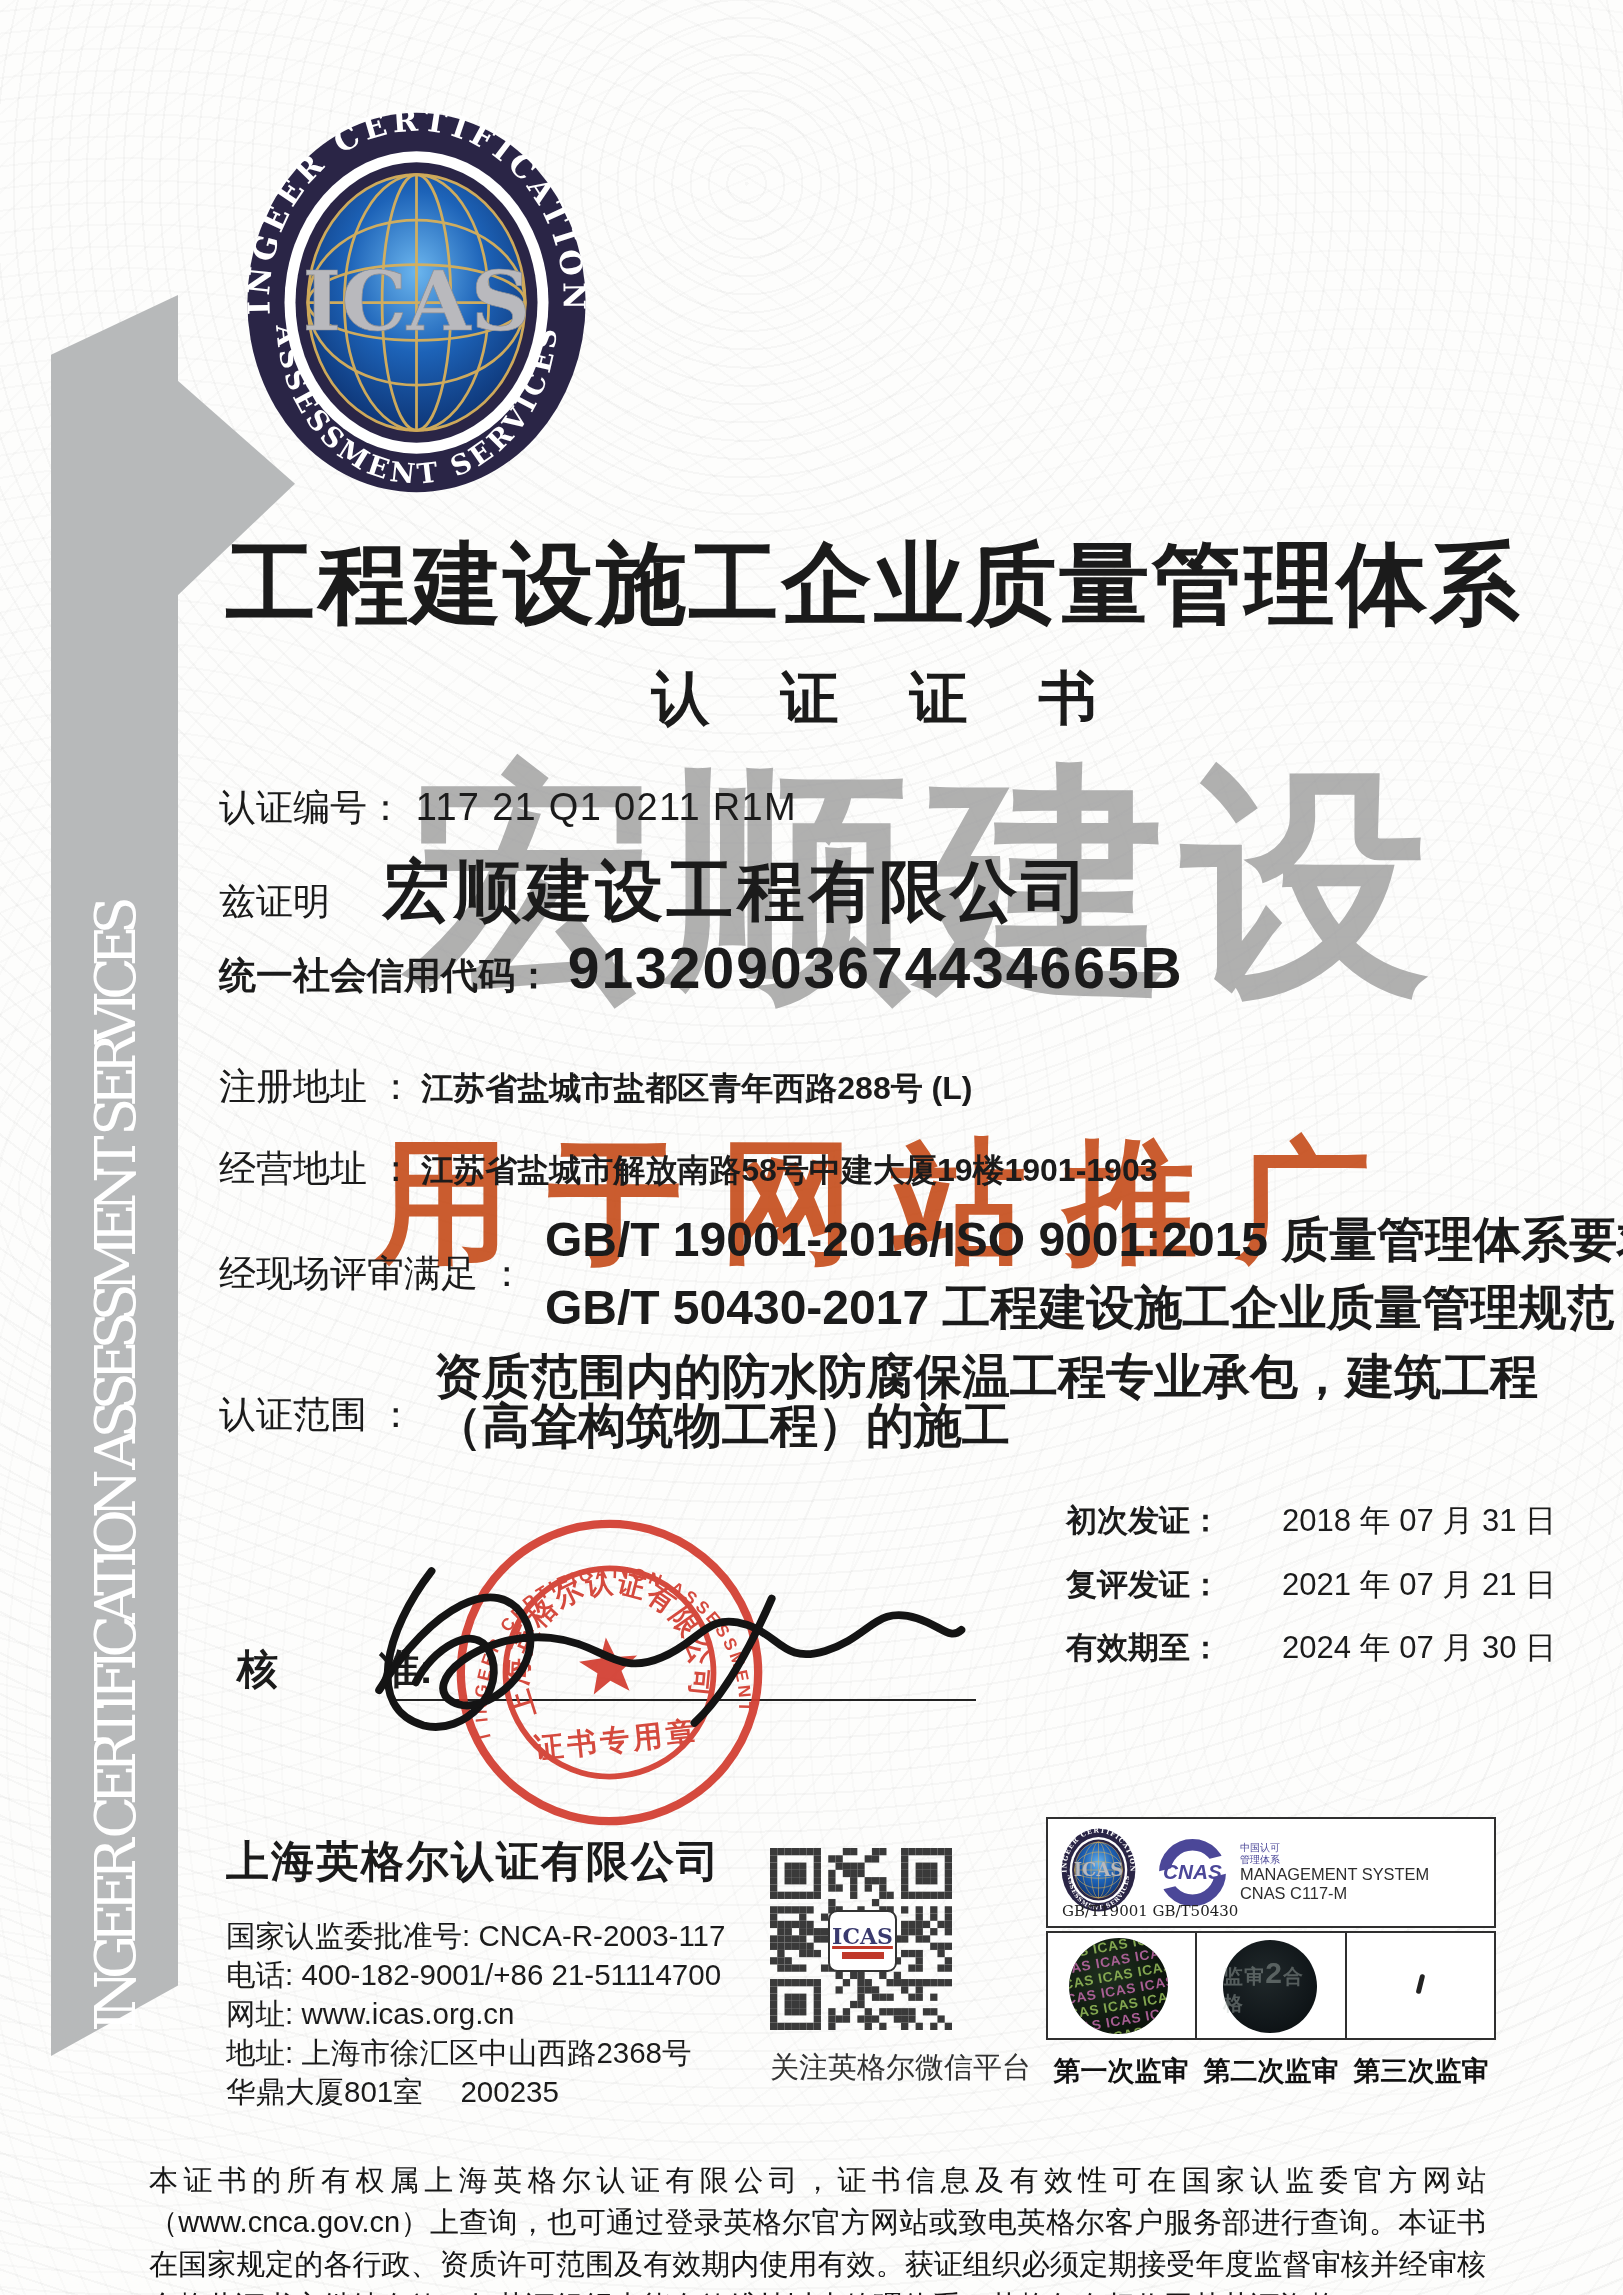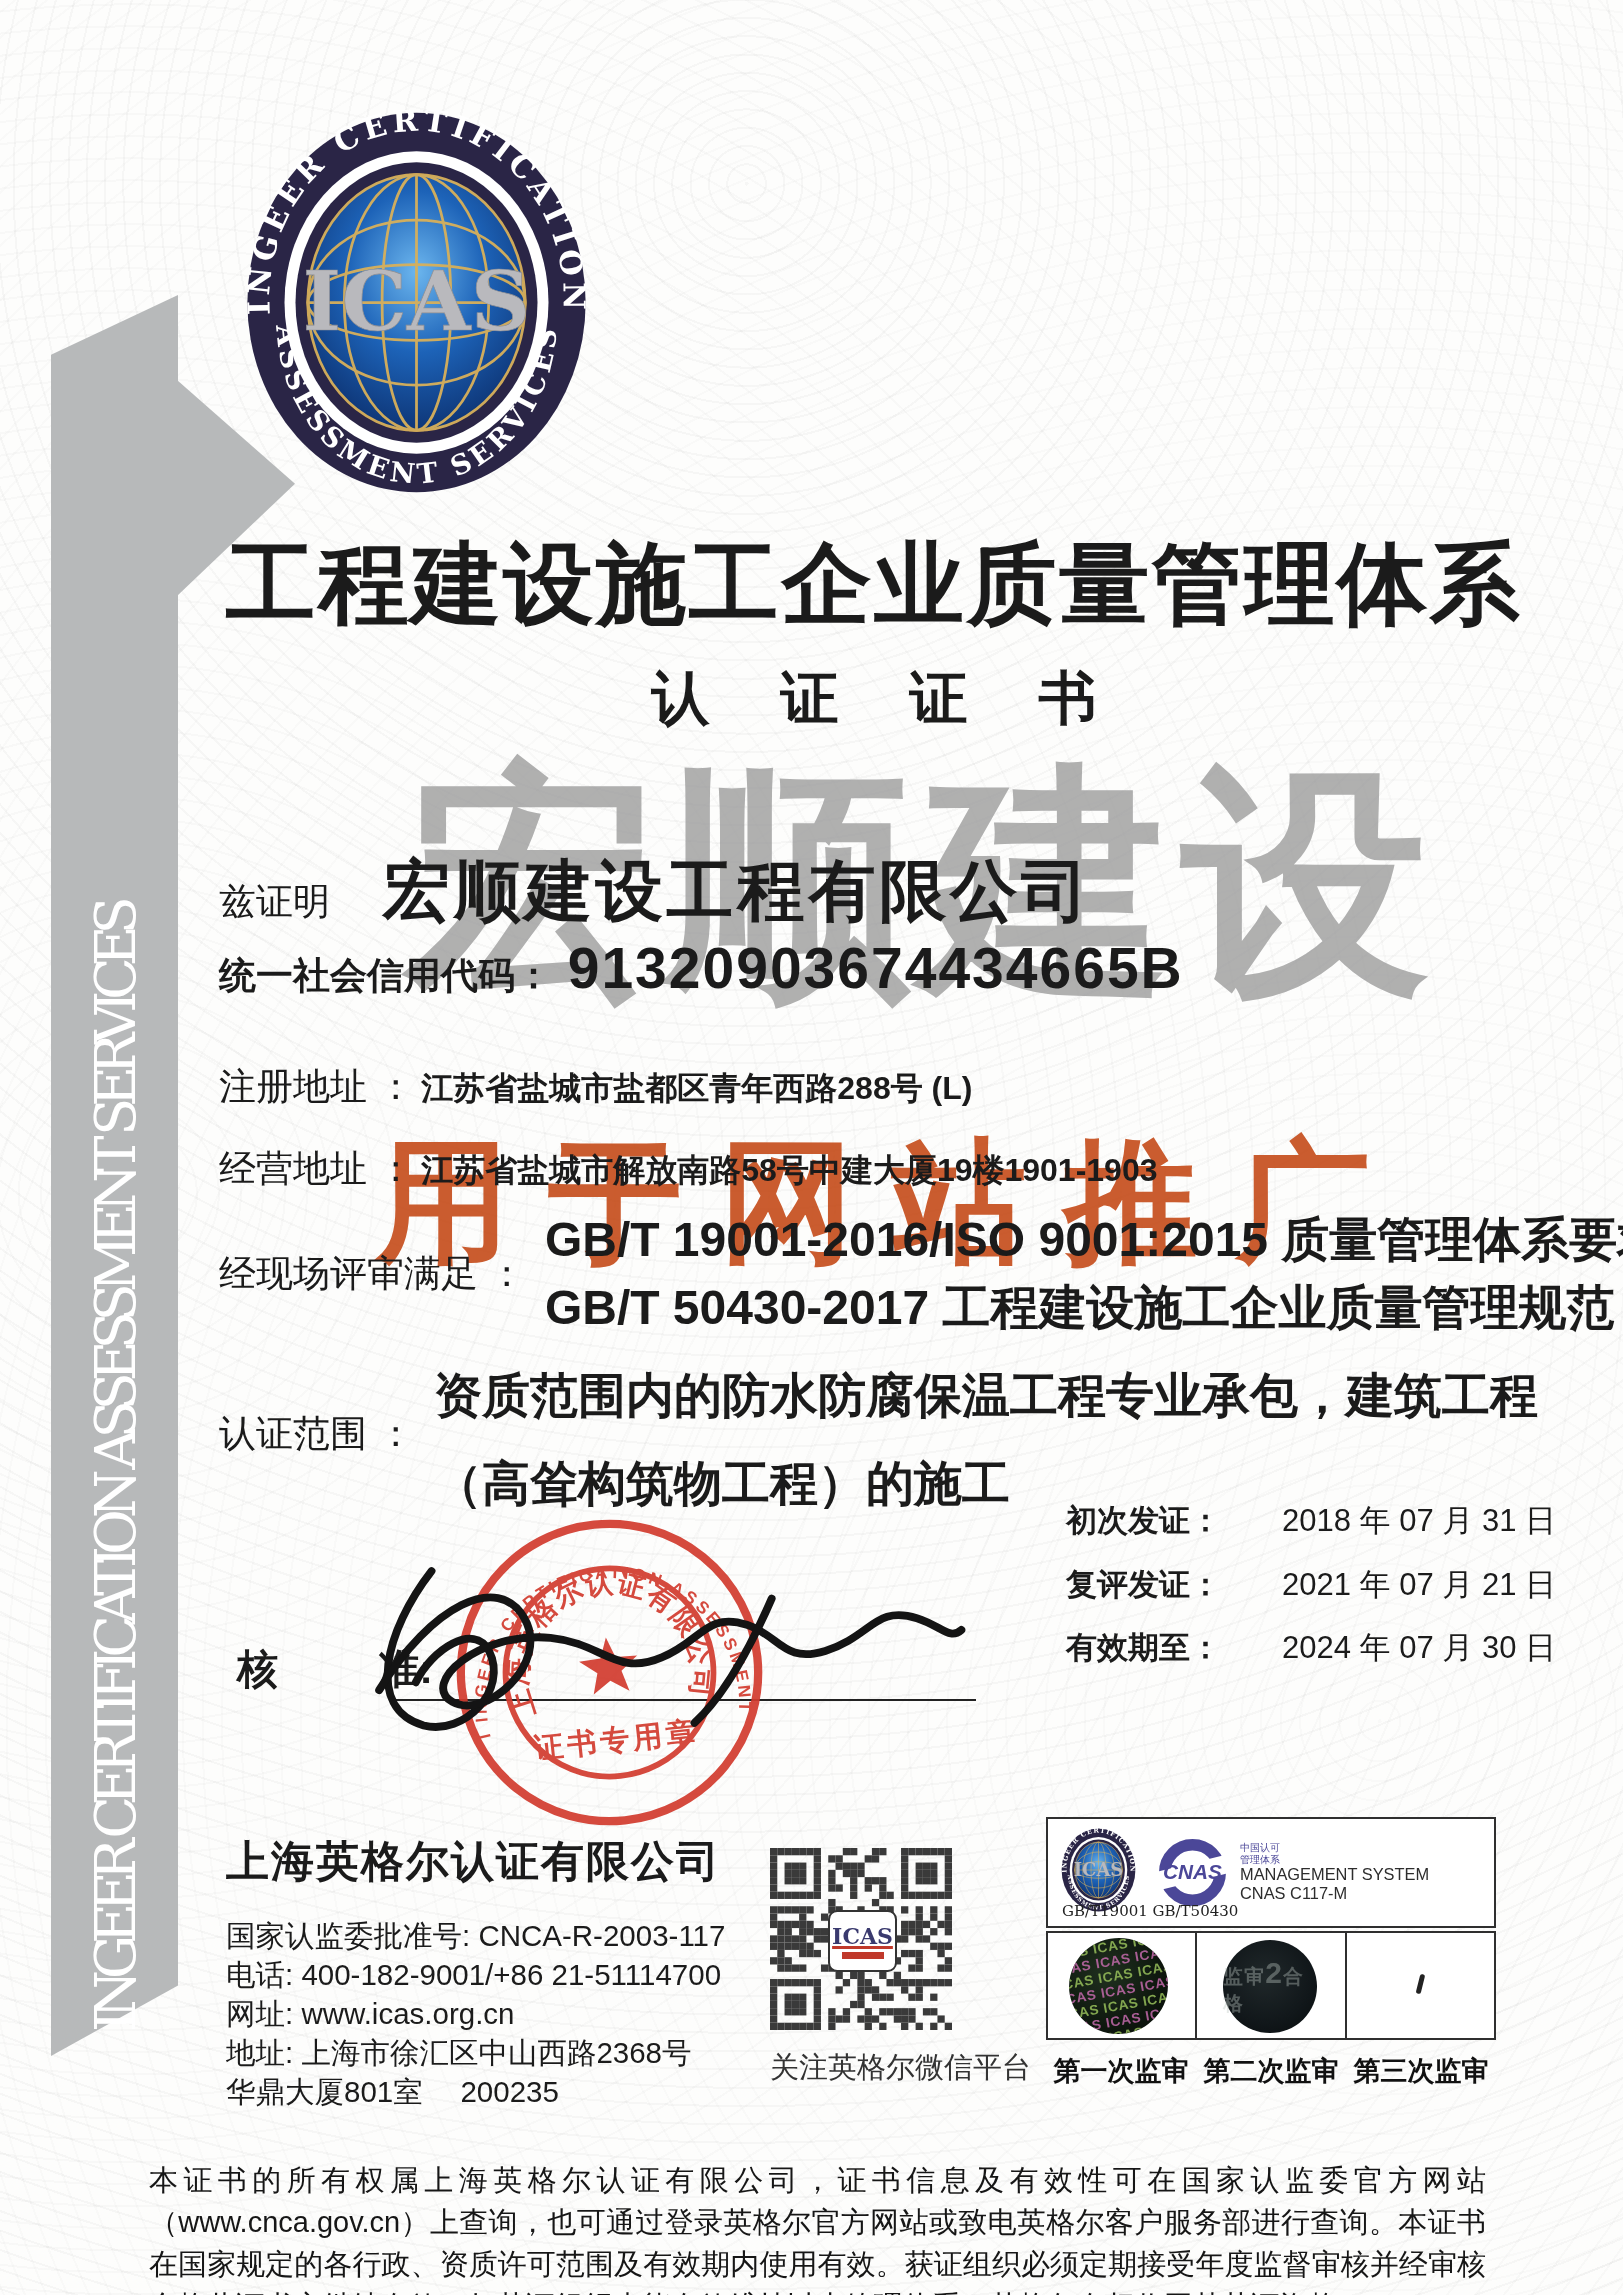--- a/index.html
+++ b/index.html
@@ -37,21 +37,21 @@
   .title2{position:absolute;left:216px;top:660px;width:1316px;text-align:center;
     font-size:58px;font-weight:900;letter-spacing:71px;text-indent:71px;font-family:Liberation Serif, serif;}
   .row{position:absolute;display:flex;align-items:baseline;}
   .lbl{font-size:37px;font-weight:500;white-space:nowrap;}
   .lbl-b{font-size:37px;font-weight:700;white-space:nowrap;}
   .certno-val{font-size:38px;font-weight:500;margin-left:11.8px;letter-spacing:1.3px;}
   .company-name{font-size:67px;font-weight:900;letter-spacing:3.9px;margin-left:53px;}
   .credit-val{font-size:57px;font-weight:900;margin-left:15.7px;letter-spacing:2px;}
   .addr-val{font-size:32px;font-weight:700;margin-left:7px;white-space:nowrap;}
   .std-col{margin-left:19.6px;font-size:48px;font-weight:900;line-height:68px;white-space:nowrap;}
-  .scope-val{margin-left:19.6px;font-size:48px;font-weight:900;line-height:88px;width:1172px;}
+  .scope-val{margin-left:19.6px;font-size:48px;font-weight:900;line-height:49px;width:1172px;}
   .dates{position:absolute;left:1066px;top:1500px;}
   .dates .drow{display:flex;align-items:baseline;margin-bottom:21.6px;}
   .dates .dlbl{font-size:31px;font-weight:700;width:216px;}
   .dates .dval{font-size:31px;font-weight:500;white-space:nowrap;}
   .approve{position:absolute;left:237px;top:1642px;width:196px;display:flex;
     justify-content:space-between;font-size:41px;font-weight:600;}
   .sig-line{position:absolute;left:393px;top:1699px;width:583px;height:0;
     border-top:2px solid #222;}
   .stamp{position:absolute;left:450px;top:1513px;width:319px;height:319px;opacity:.92;
     transform:rotate(-6deg);z-index:3;}
@@ -157,20 +157,24 @@
       </defs>
     </svg>
 
     <svg class="logo-main" viewBox="0 0 500 560">
       <use href="#icas-badge"></use>
     </svg>
 
     <div class="title1">工程建设施工企业质量管理体系</div>
     <div class="title2">认证证书</div>
 
+    <div class="row" style="left:219px;top:783px">
+      <span class="lbl">认证编号：</span>
+      <span class="certno-val">117 21 Q1 0211 R1M</span>
+    </div>
 
     <div class="row" style="left:219px;top:846px">
       <span class="lbl">兹证明</span>
       <span class="company-name">宏顺建设工程有限公司</span>
     </div>
 
     <div class="row" style="left:219px;top:935px">
       <span class="lbl-b">统一社会信用代码：</span>
       <span class="credit-val">91320903674434665B</span>
     </div>

